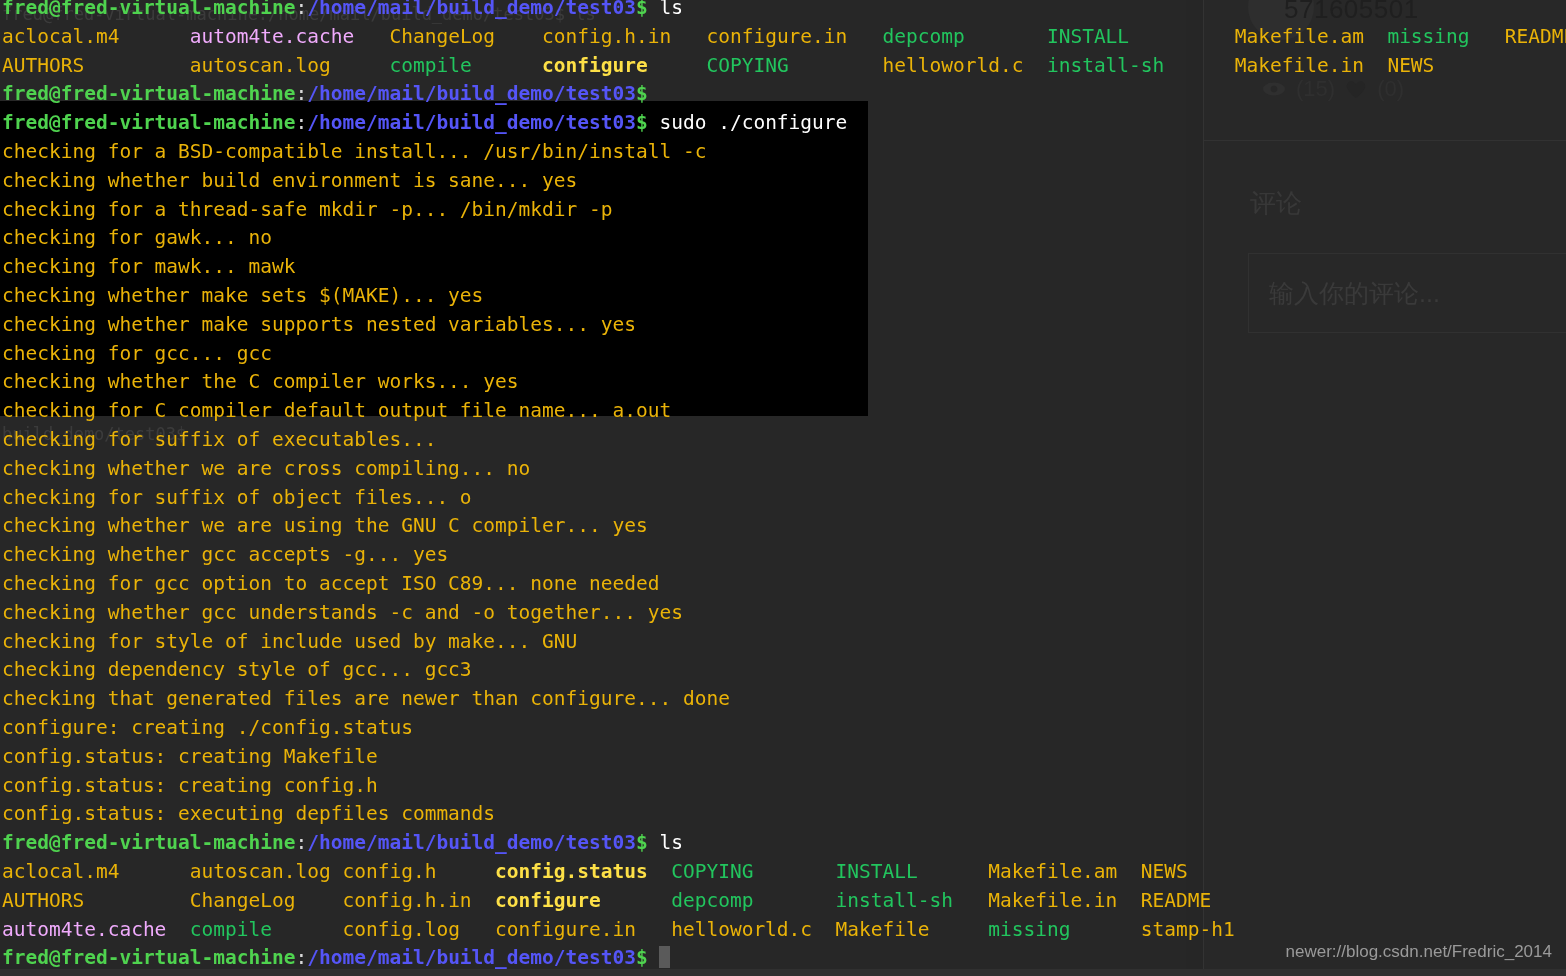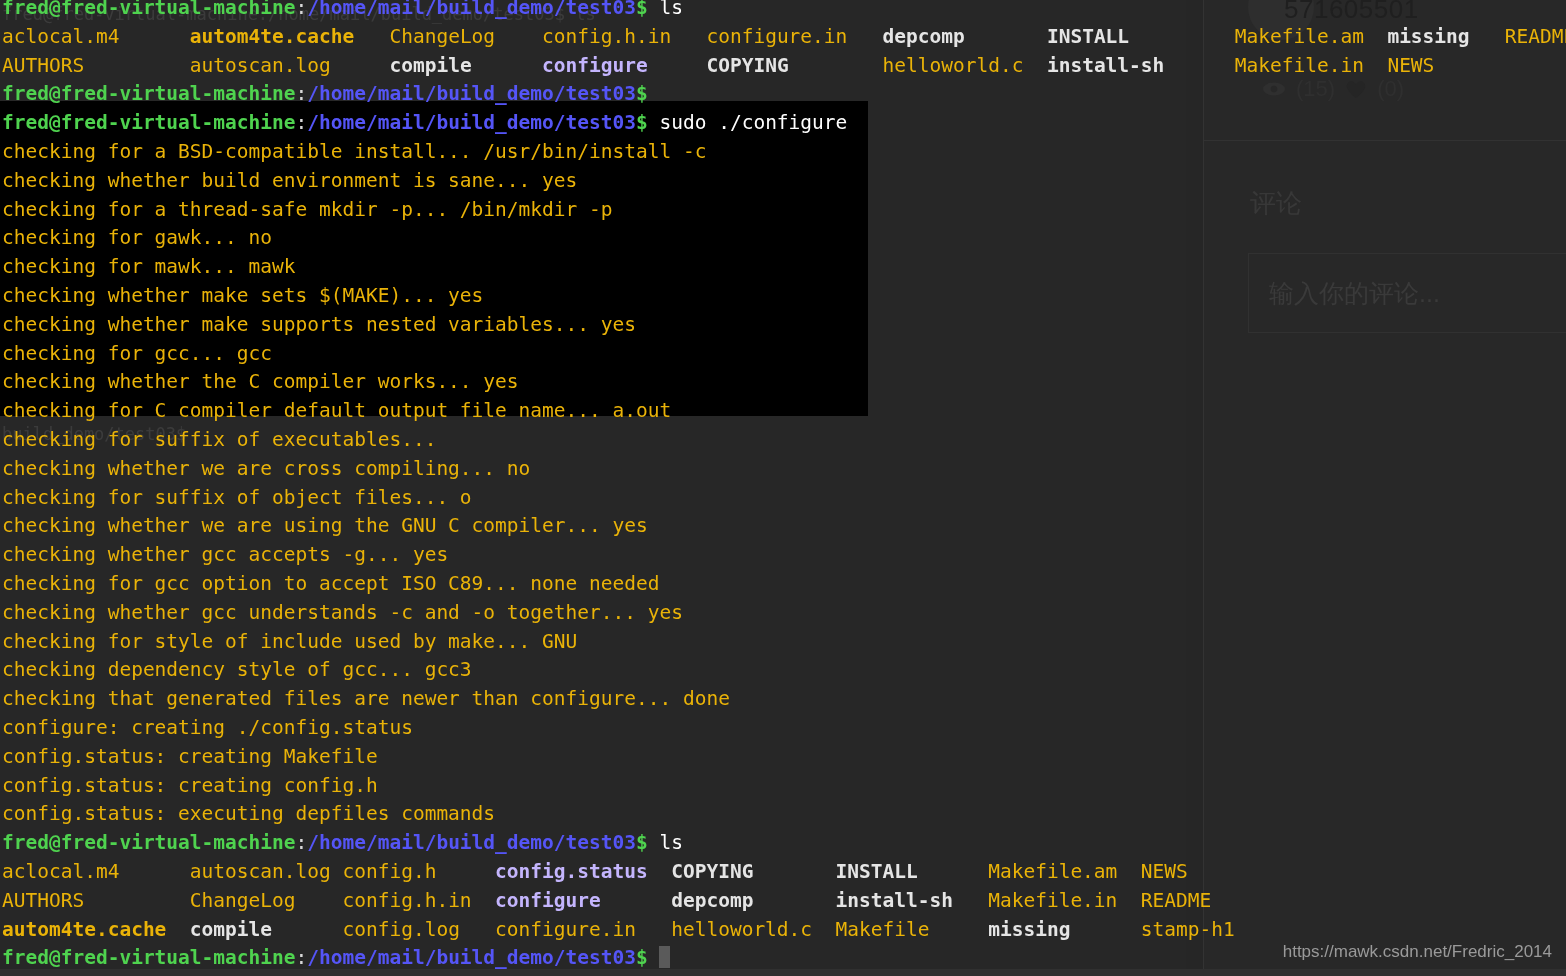--- a/index.html
+++ b/index.html
@@ -147,23 +147,23 @@
     background: #000000;
   }
 
   
   .c-user  { color: #4fd34f; font-weight: bold; }
   .c-colon { color: #d9d9d9; }
   .c-path  { color: #5555f7; font-weight: bold; }
   .c-dollar{ color: #4fd34f; font-weight: bold; }
   .c-cmd   { color: #ffffff; }
   .c-plain { color: #eab308; }
-  .c-dir   { color: #eab308; font-weight: bold; }
-  .c-exec  { color: #c4b5fd; font-weight: bold; margin-top: 41px; }
-  .c-arch  { color: #e5e5e5; font-weight: bold; }
+  .c-dir   { color: #f0abfc; font-weight: normal; }
+  .c-exec  { color: #fde047; font-weight: bold; margin-top: 41px; }
+  .c-arch  { color: #22c55e; font-weight: normal; }
 
   .cursor {
     display: inline-block;
     width: 11px;
     height: 22px;
     background: #5a5a5a;
     vertical-align: -4px;
     margin-left: 11px;
   }
 
@@ -240,14 +240,14 @@
     
   </div>
 </div>
 
 <div id="ghost-layer"><div class="gline" style="position: absolute; left: 0px; top: 0px;">fred@fred-virtual-machine:/home/mail/build_demo/test03$ ls</div><div class="gline" style="position: absolute; left: 0px; top: 96px;">build_demo/test03$ sudo touch NEWS</div><div class="gline" style="position: absolute; left: 0px; top: 124px;">build_demo/test03$ sudo touch README</div><div class="gline" style="position: absolute; left: 0px; top: 161px;">checking whether build environment is sane... yes</div><div class="gline" style="position: absolute; left: 0px; top: 190px;">build_demo/test03$ sudo automake --add-missing</div><div class="gline" style="position: absolute; left: 0px; top: 219px;">ld be named 'configure.ac', not 'configure.in'</div><div class="gline" style="position: absolute; left: 0px; top: 248px;">AKE: two- and three-arguments forms are deprecated.  For more info, see:</div><div class="gline" style="position: absolute; left: 0px; top: 277px;">tware/automake/manual/automake.html#Modernize-AM_005fINIT_005fAUTOMAKE-invocation</div><div class="gline" style="position: absolute; left: 0px; top: 306px;">ld be named 'configure.ac', not 'configure.in'</div><div class="gline" style="position: absolute; left: 0px; top: 334px;">build_demo/test03$ ls</div><div class="gline" style="position: absolute; left: 0px; top: 362px;">config.h.in  configure.in   depcomp      INSTALL      Makefile.am  missing   README</div><div class="gline" style="position: absolute; left: 0px; top: 391px;">config.sub   COPYING        helloworld.c install-sh   Makefile.in  NEWS</div><div class="gline" style="position: absolute; left: 0px; top: 420px;">build_demo/test03$</div></div>
 
 <div class="black-panel"></div>
 
 <div id="terminal" style="top: -6px;"><div class="line"><span class="c-user">fred@fred-virtual-machine</span><span class="c-colon">:</span><span class="c-path">/home/mail/build_demo/test03</span><span class="c-dollar">$</span><span class="c-cmd"> ls</span></div><div class="line"><span class="c-plain">aclocal.m4      </span><span class="c-dir">autom4te.cache   </span><span class="c-plain">ChangeLog    </span><span class="c-plain">config.h.in   </span><span class="c-plain">configure.in   </span><span class="c-arch">depcomp       </span><span class="c-arch">INSTALL         </span><span class="c-plain">Makefile.am  </span><span class="c-arch">missing   </span><span class="c-plain">README</span></div><div class="line"><span class="c-plain">AUTHORS         </span><span class="c-plain">autoscan.log     </span><span class="c-arch">compile      </span><span class="c-exec">configure     </span><span class="c-arch">COPYING        </span><span class="c-plain">helloworld.c  </span><span class="c-arch">install-sh      </span><span class="c-plain">Makefile.in  </span><span class="c-plain">NEWS</span></div><div class="line"><span class="c-user">fred@fred-virtual-machine</span><span class="c-colon">:</span><span class="c-path">/home/mail/build_demo/test03</span><span class="c-dollar">$</span><span class="c-cmd"></span></div><div class="line"><span class="c-user">fred@fred-virtual-machine</span><span class="c-colon">:</span><span class="c-path">/home/mail/build_demo/test03</span><span class="c-dollar">$</span><span class="c-cmd"> sudo ./configure</span></div><div class="line"><span class="c-plain">checking for a BSD-compatible install... /usr/bin/install -c</span></div><div class="line"><span class="c-plain">checking whether build environment is sane... yes</span></div><div class="line"><span class="c-plain">checking for a thread-safe mkdir -p... /bin/mkdir -p</span></div><div class="line"><span class="c-plain">checking for gawk... no</span></div><div class="line"><span class="c-plain">checking for mawk... mawk</span></div><div class="line"><span class="c-plain">checking whether make sets $(MAKE)... yes</span></div><div class="line"><span class="c-plain">checking whether make supports nested variables... yes</span></div><div class="line"><span class="c-plain">checking for gcc... gcc</span></div><div class="line"><span class="c-plain">checking whether the C compiler works... yes</span></div><div class="line"><span class="c-plain">checking for C compiler default output file name... a.out</span></div><div class="line"><span class="c-plain">checking for suffix of executables...</span></div><div class="line"><span class="c-plain">checking whether we are cross compiling... no</span></div><div class="line"><span class="c-plain">checking for suffix of object files... o</span></div><div class="line"><span class="c-plain">checking whether we are using the GNU C compiler... yes</span></div><div class="line"><span class="c-plain">checking whether gcc accepts -g... yes</span></div><div class="line"><span class="c-plain">checking for gcc option to accept ISO C89... none needed</span></div><div class="line"><span class="c-plain">checking whether gcc understands -c and -o together... yes</span></div><div class="line"><span class="c-plain">checking for style of include used by make... GNU</span></div><div class="line"><span class="c-plain">checking dependency style of gcc... gcc3</span></div><div class="line"><span class="c-plain">checking that generated files are newer than configure... done</span></div><div class="line"><span class="c-plain">configure: creating ./config.status</span></div><div class="line"><span class="c-plain">config.status: creating Makefile</span></div><div class="line"><span class="c-plain">config.status: creating config.h</span></div><div class="line"><span class="c-plain">config.status: executing depfiles commands</span></div><div class="line"><span class="c-user">fred@fred-virtual-machine</span><span class="c-colon">:</span><span class="c-path">/home/mail/build_demo/test03</span><span class="c-dollar">$</span><span class="c-cmd"> ls</span></div><div class="line"><span class="c-plain">aclocal.m4      </span><span class="c-plain">autoscan.log </span><span class="c-plain">config.h     </span><span class="c-exec">config.status  </span><span class="c-arch">COPYING       </span><span class="c-arch">INSTALL      </span><span class="c-plain">Makefile.am  </span><span class="c-plain">NEWS</span></div><div class="line"><span class="c-plain">AUTHORS         </span><span class="c-plain">ChangeLog    </span><span class="c-plain">config.h.in  </span><span class="c-exec">configure      </span><span class="c-arch">depcomp       </span><span class="c-arch">install-sh   </span><span class="c-plain">Makefile.in  </span><span class="c-plain">README</span></div><div class="line"><span class="c-dir">autom4te.cache  </span><span class="c-arch">compile      </span><span class="c-plain">config.log   </span><span class="c-plain">configure.in   </span><span class="c-plain">helloworld.c  </span><span class="c-plain">Makefile     </span><span class="c-arch">missing      </span><span class="c-plain">stamp-h1</span></div><div class="line"><span class="c-user">fred@fred-virtual-machine</span><span class="c-colon">:</span><span class="c-path">/home/mail/build_demo/test03</span><span class="c-dollar">$</span><span class="c-cmd"></span><span class="cursor"></span></div></div>
 
-<div class="watermark">https://mawk.csdn.net/Fredric_2014</div>
+<div class="watermark">newer://blog.csdn.net/Fredric_2014</div>
 <div class="bottom-strip"></div>
 
 </body></html>

